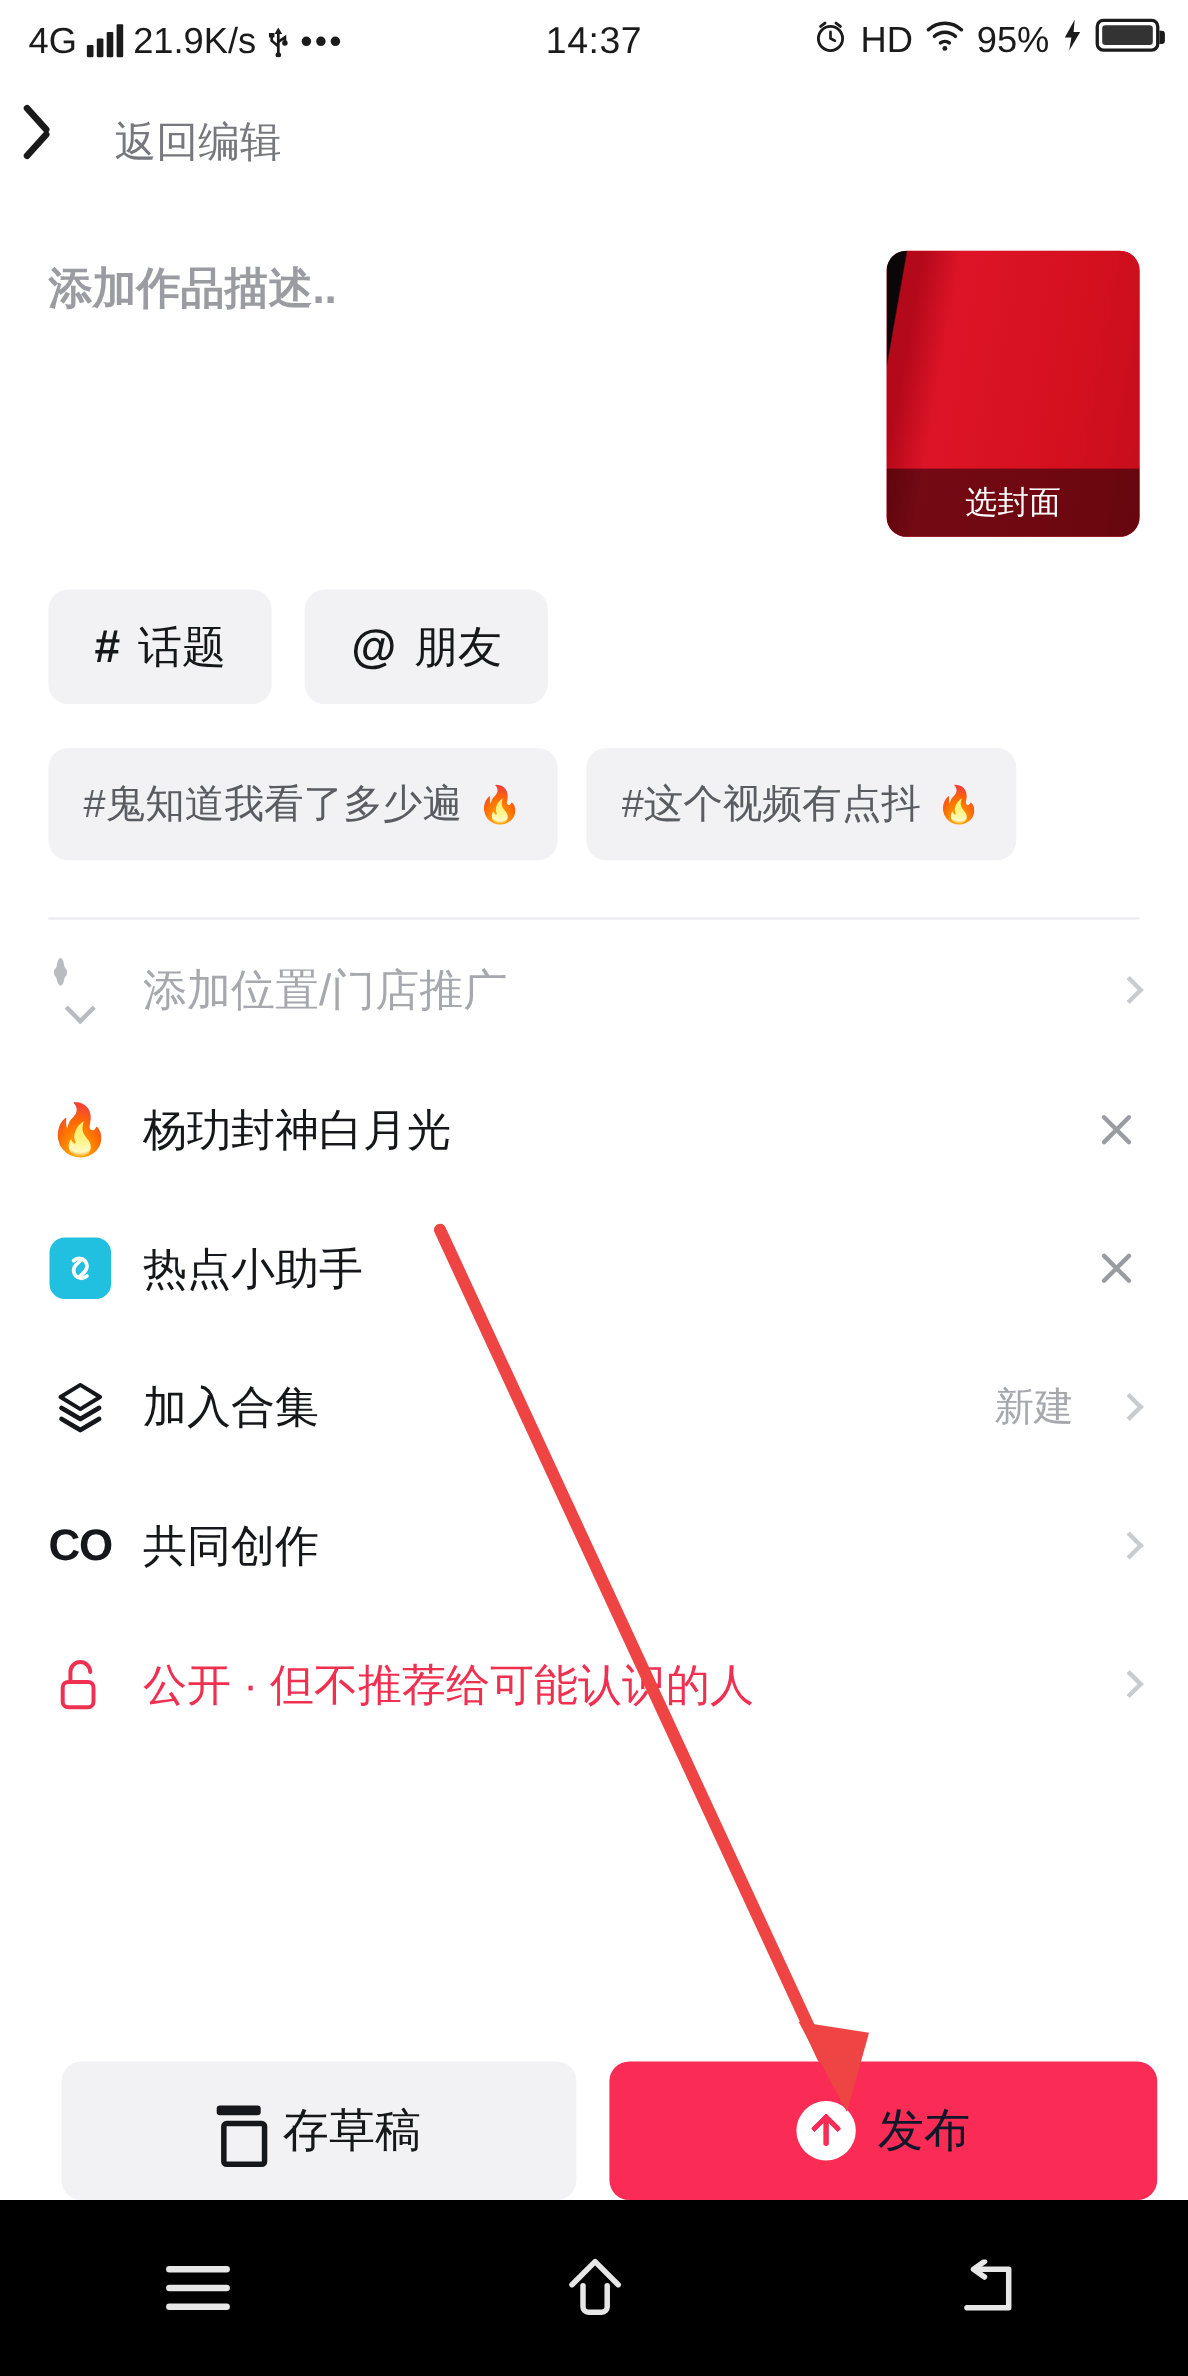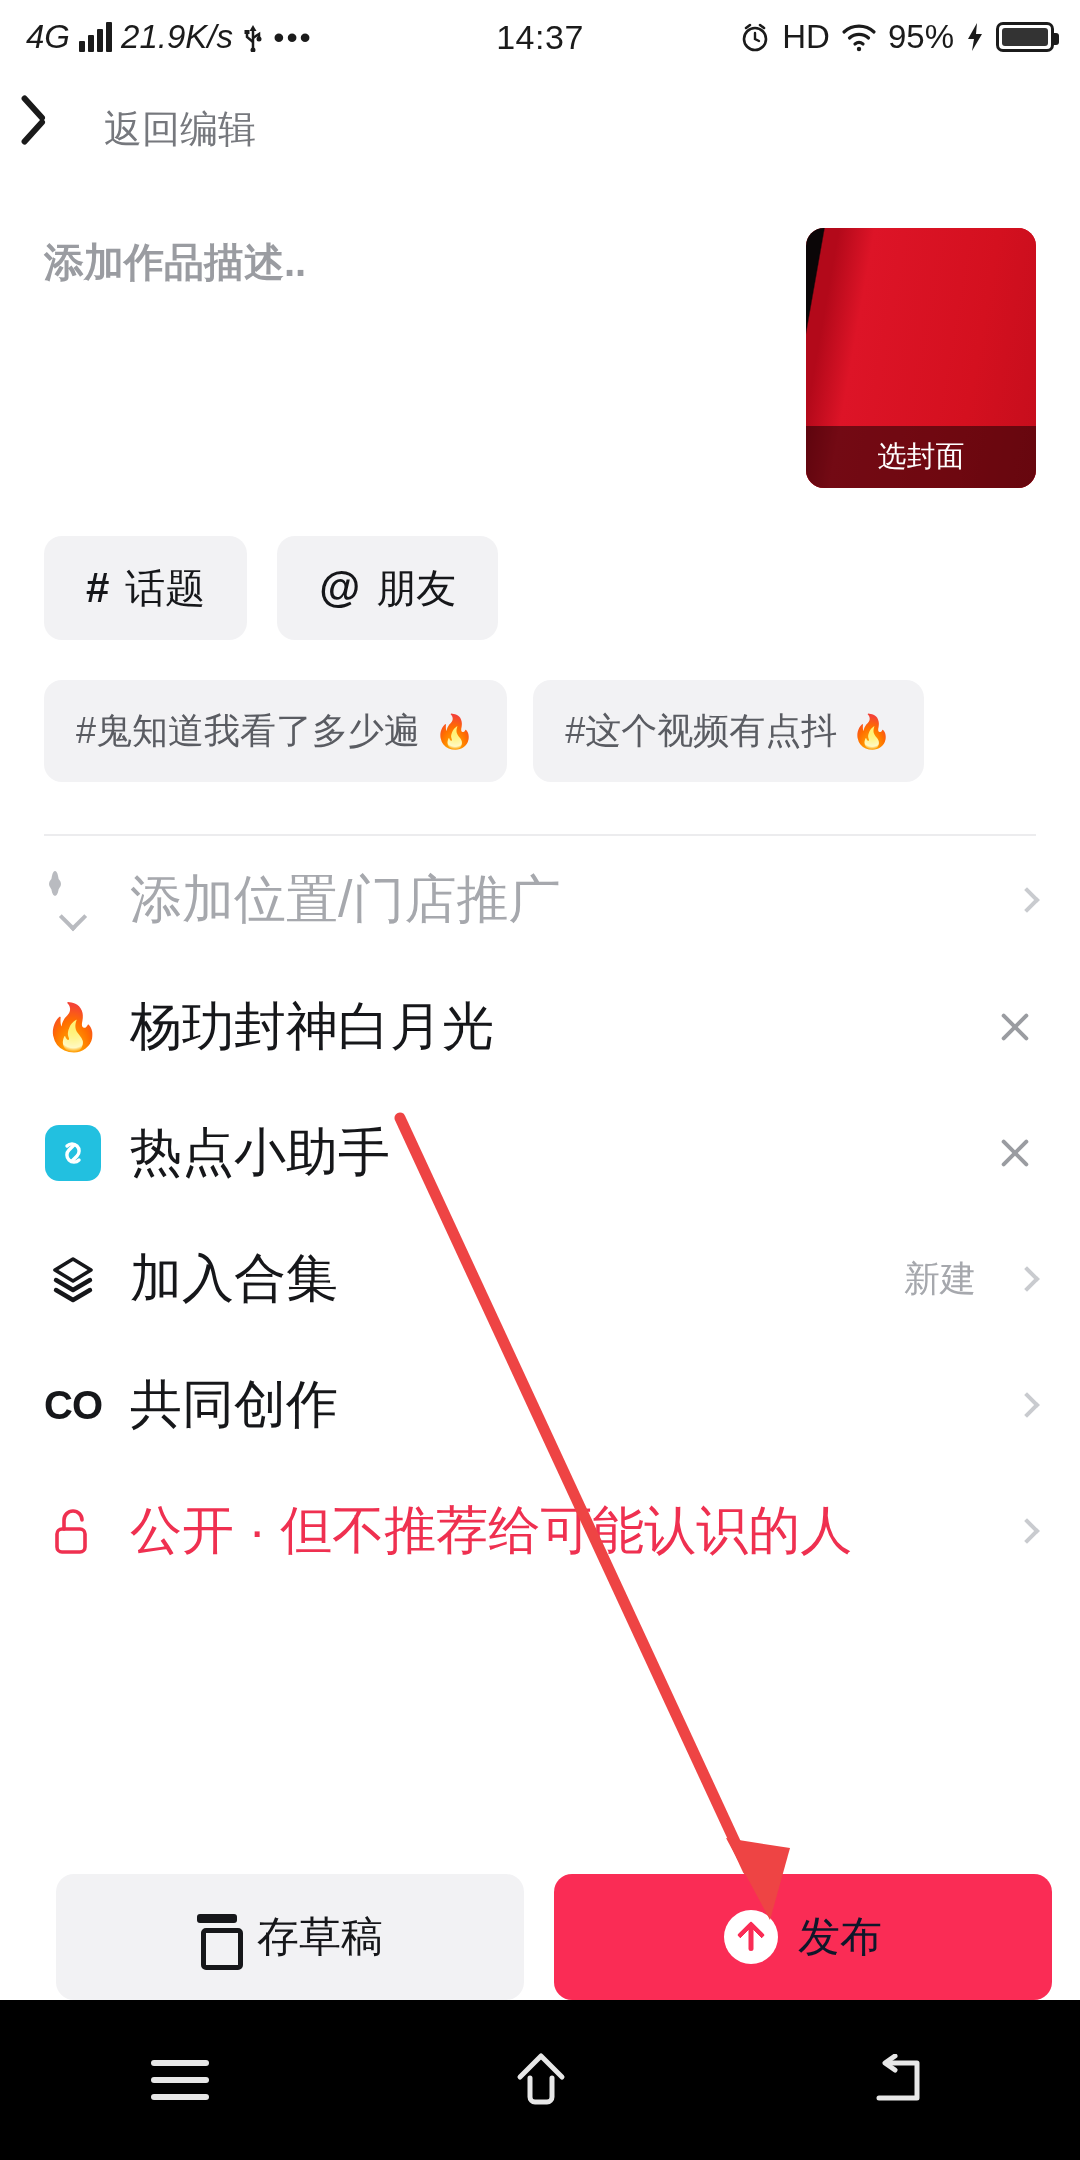--- a/index.html
+++ b/index.html
@@ -10,22 +10,22 @@
     position:relative;
     overflow:hidden;
   }
 
   
   .statusbar{
     height:74px; display:flex; align-items:center;
     padding:0 26px; color:#1b1b1b; font-size:33px;
     position:relative;
   }
-  .sb-left{display:flex;align-items:center;gap:9px;font-style:italic;}
-  .sb-right{display:flex;align-items:center;gap:11px;position:absolute;right:26px;top:0;height:74px;}
+  .sb-left{display:flex;align-items:center;gap:9px;}
+  .sb-right{display:flex;gap:11px;position:absolute;right:26px;top:17px;height:74px;}
   .sb-center{position:absolute;left:0;right:0;text-align:center;line-height:74px;font-size:34px;letter-spacing:.5px;}
   .bars{display:flex;align-items:flex-end;gap:3px;height:30px;}
   .bars i{display:block;width:6px;background:#1b1b1b;border-radius:1px;}
   .bars i:nth-child(1){height:11px}
   .bars i:nth-child(2){height:17px}
   .bars i:nth-child(3){height:23px}
   .bars i:nth-child(4){height:30px}
   .dots{letter-spacing:2px;font-size:32px;}
   .battery{width:58px;height:30px;border:3px solid #1b1b1b;border-radius:7px;position:relative;display:flex;align-items:center;padding:3px;}
   .battery::after{content:"";position:absolute;right:-8px;top:8px;width:5px;height:12px;background:#1b1b1b;border-radius:0 3px 3px 0;}
@@ -79,21 +79,21 @@
   .flame-sm{font-size:33px;}
 
   .divider{height:2px;background:#ececee;margin:52px 44px 0 44px;}
 
   
   .list{padding:0 44px;}
   .row{
     height:114px;display:flex;align-items:center;gap:28px;
   }
   .row .ic{width:58px;display:flex;align-items:center;justify-content:center;flex:none;}
-  .row .label{font-size:52px;color:#16171a;flex:1;min-width:0;white-space:nowrap;}
+  .row .label{font-size:40px;color:#16171a;flex:1;min-width:0;white-space:nowrap;}
   .row .label.muted{color:#a6a8ad;}
   .row .label.danger{color:#ef3050;}
   .row .trail{font-size:36px;color:#a6a8ad;margin-right:14px;}
   .chev{width:18px;height:18px;border-right:4px solid #c9cbcf;border-top:4px solid #c9cbcf;transform:rotate(45deg);flex:none;}
   .xmark{width:44px;height:44px;position:relative;flex:none;}
   .xmark::before,.xmark::after{content:"";position:absolute;left:5px;top:20px;width:36px;height:4px;background:#9a9ca1;border-radius:2px;}
   .xmark::before{transform:rotate(45deg);}
   .xmark::after{transform:rotate(-45deg);}
 
   .pin{width:44px;height:50px;position:relative;}

